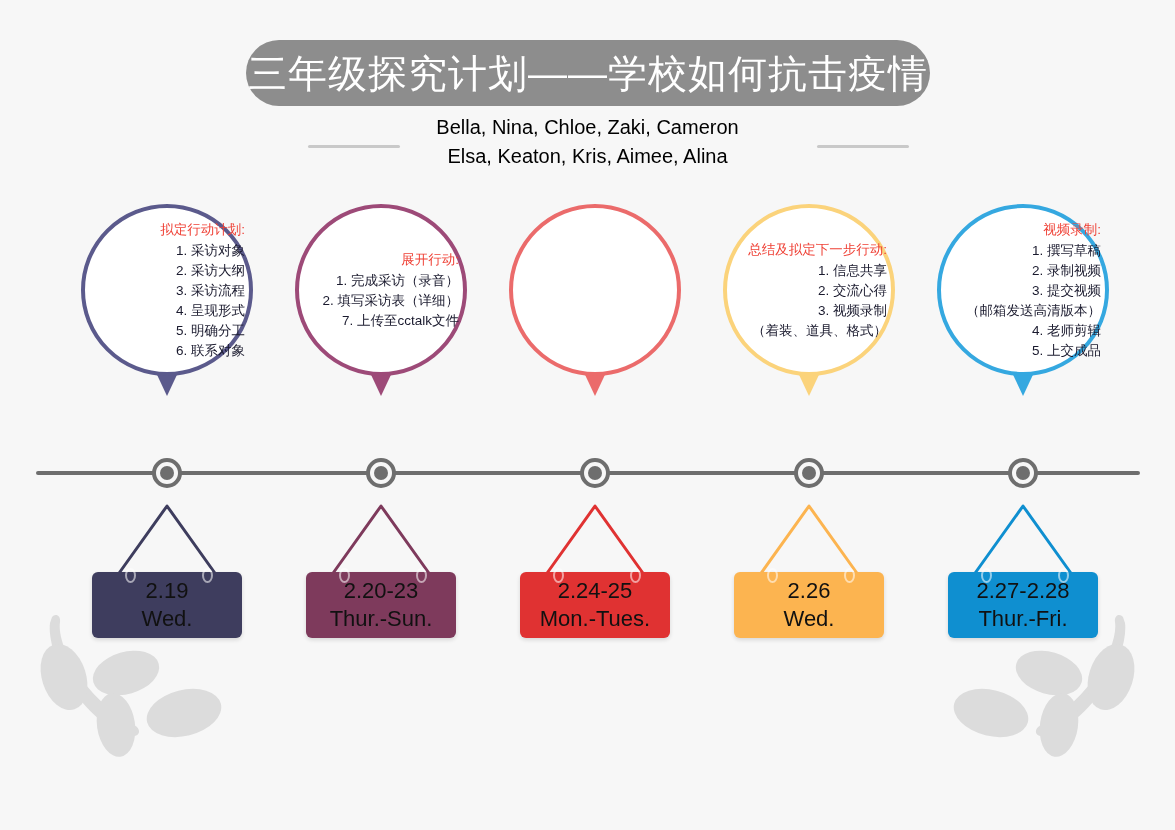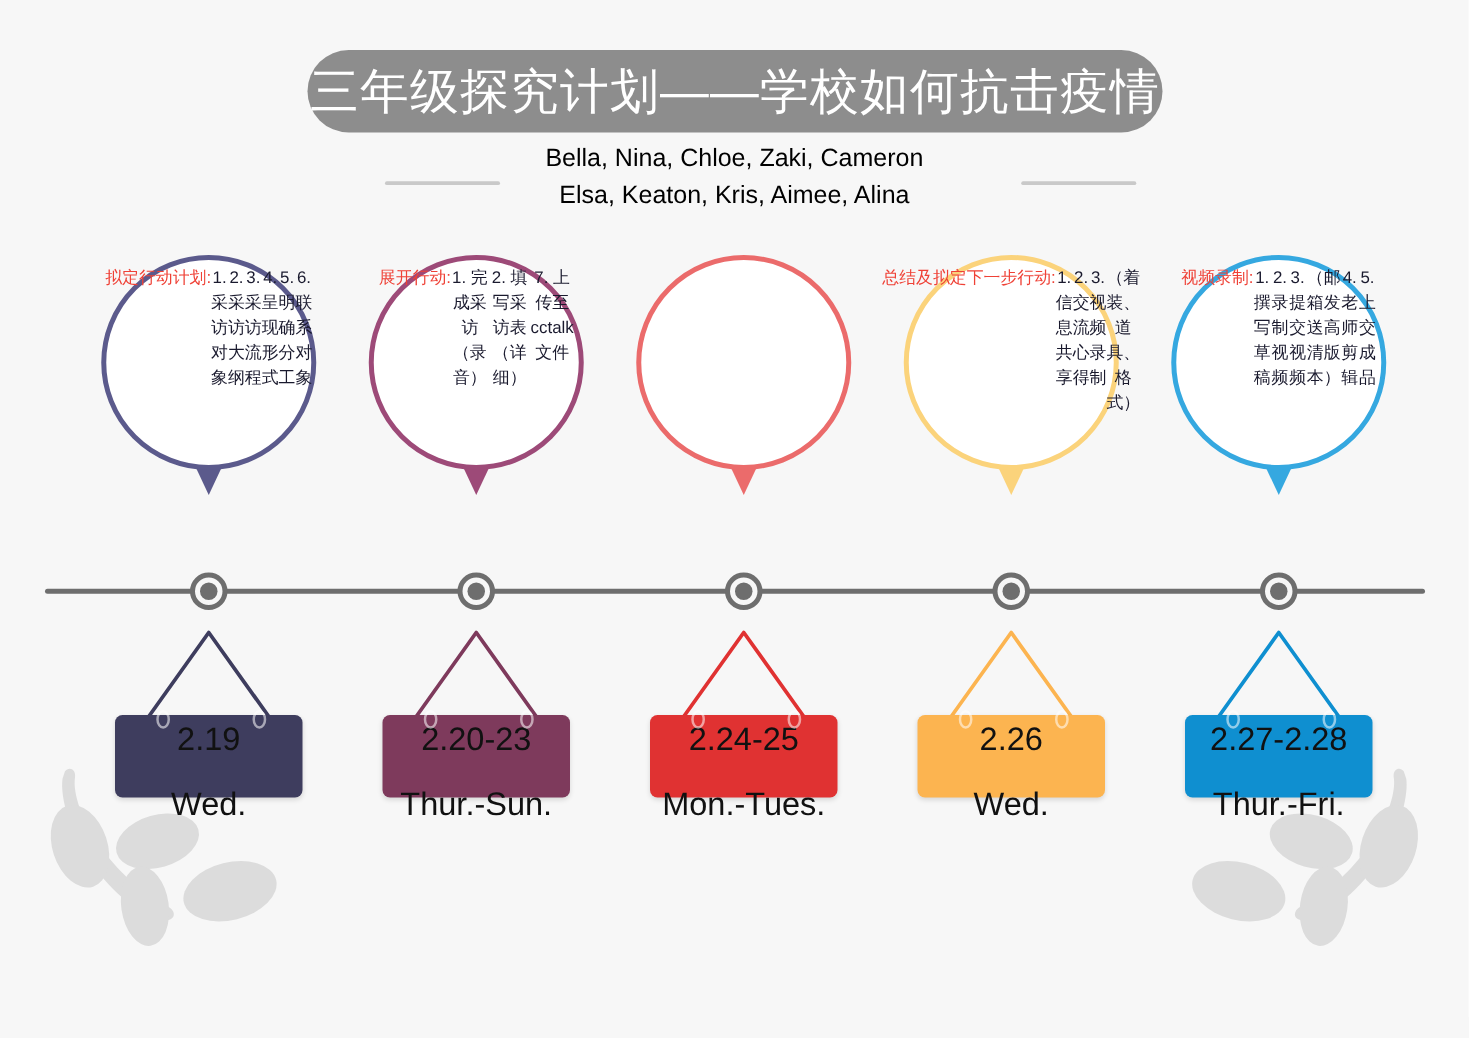--- a/index.html
+++ b/index.html
@@ -132,22 +132,22 @@
     z-index: 1;
   }
   .balloon-body {
     position: absolute;
     left: 8px;
     top: 8px;
     width: 156px;
     height: 156px;
     z-index: 3;
     display: flex;
-    flex-direction: row;
-    align-items: flex-start;
+    flex-direction: column;
+    align-items: flex-end;
     justify-content: center;
     text-align: center;
   }
   .bl-head {
     color: #ef4136;
     font-size: 13.5px;
     line-height: 20px;
     margin-bottom: 1px;
     white-space: nowrap;
   }
@@ -175,24 +175,23 @@
     border-radius: 6px;
     background: #000;
     display: flex;
     flex-direction: column;
     align-items: center;
     justify-content: center;
     box-shadow: 0 2px 4px rgba(0,0,0,0.13);
   }
   .card-line {
     color: #111111;
-    font-size: 26px;
+    font-size: 22px;
     line-height: 28px;
     white-space: nowrap;
-    margin-top: 24px;
   }
   .hook {
     position: absolute;
     width: 7px;
     height: 11px;
     border: 2px solid rgba(255,255,255,0.55);
     border-radius: 50%;
     top: 68px;
   }
 </style>

